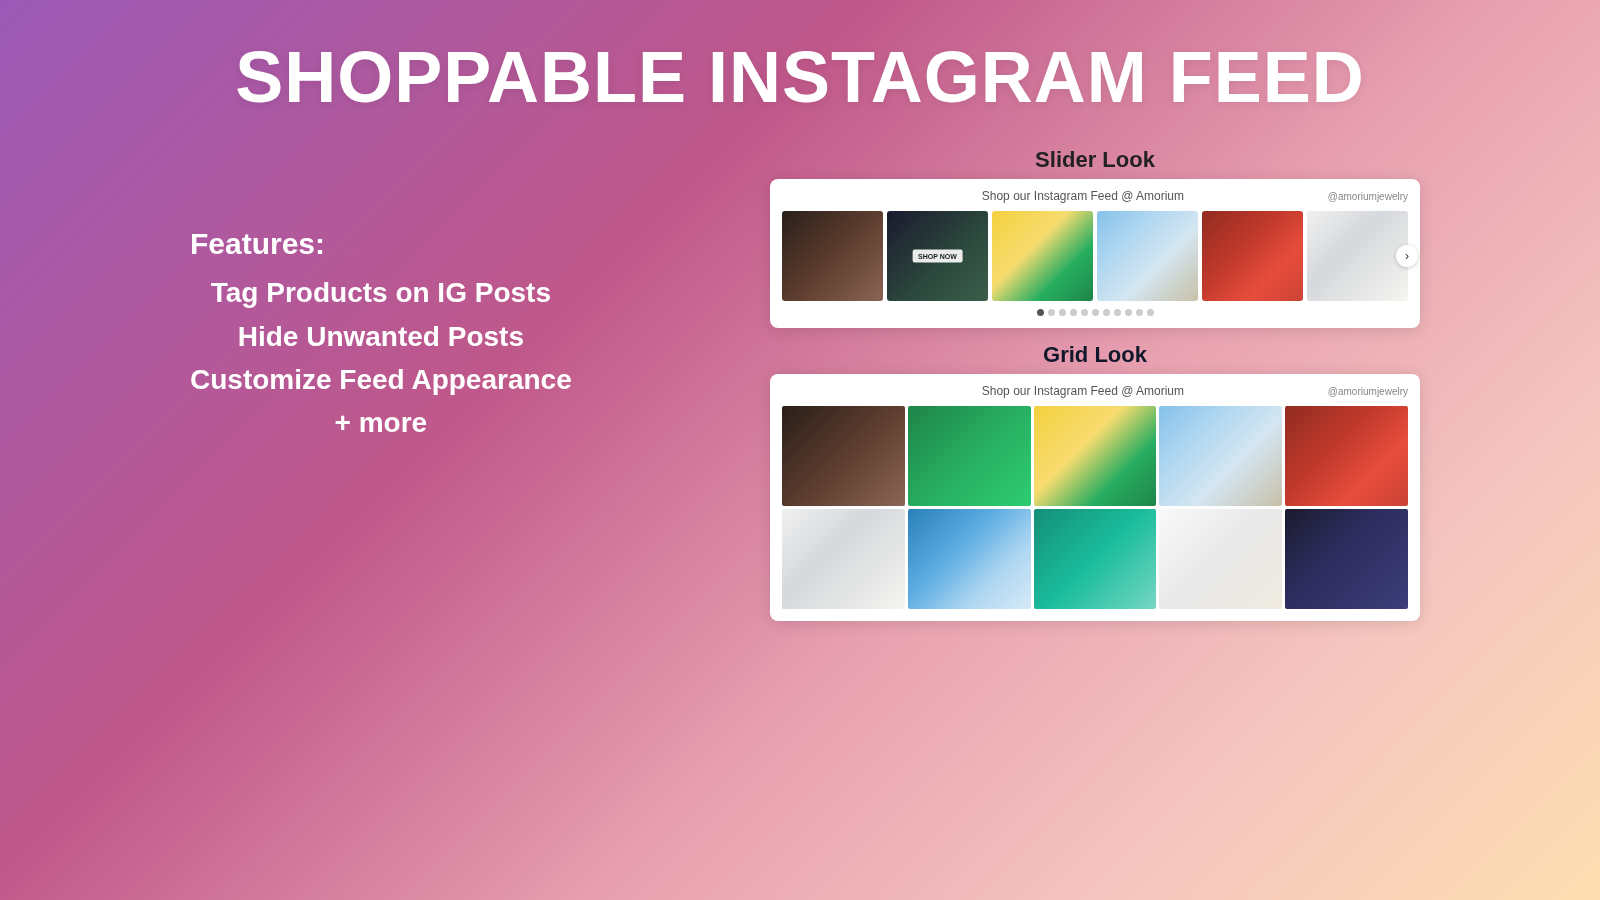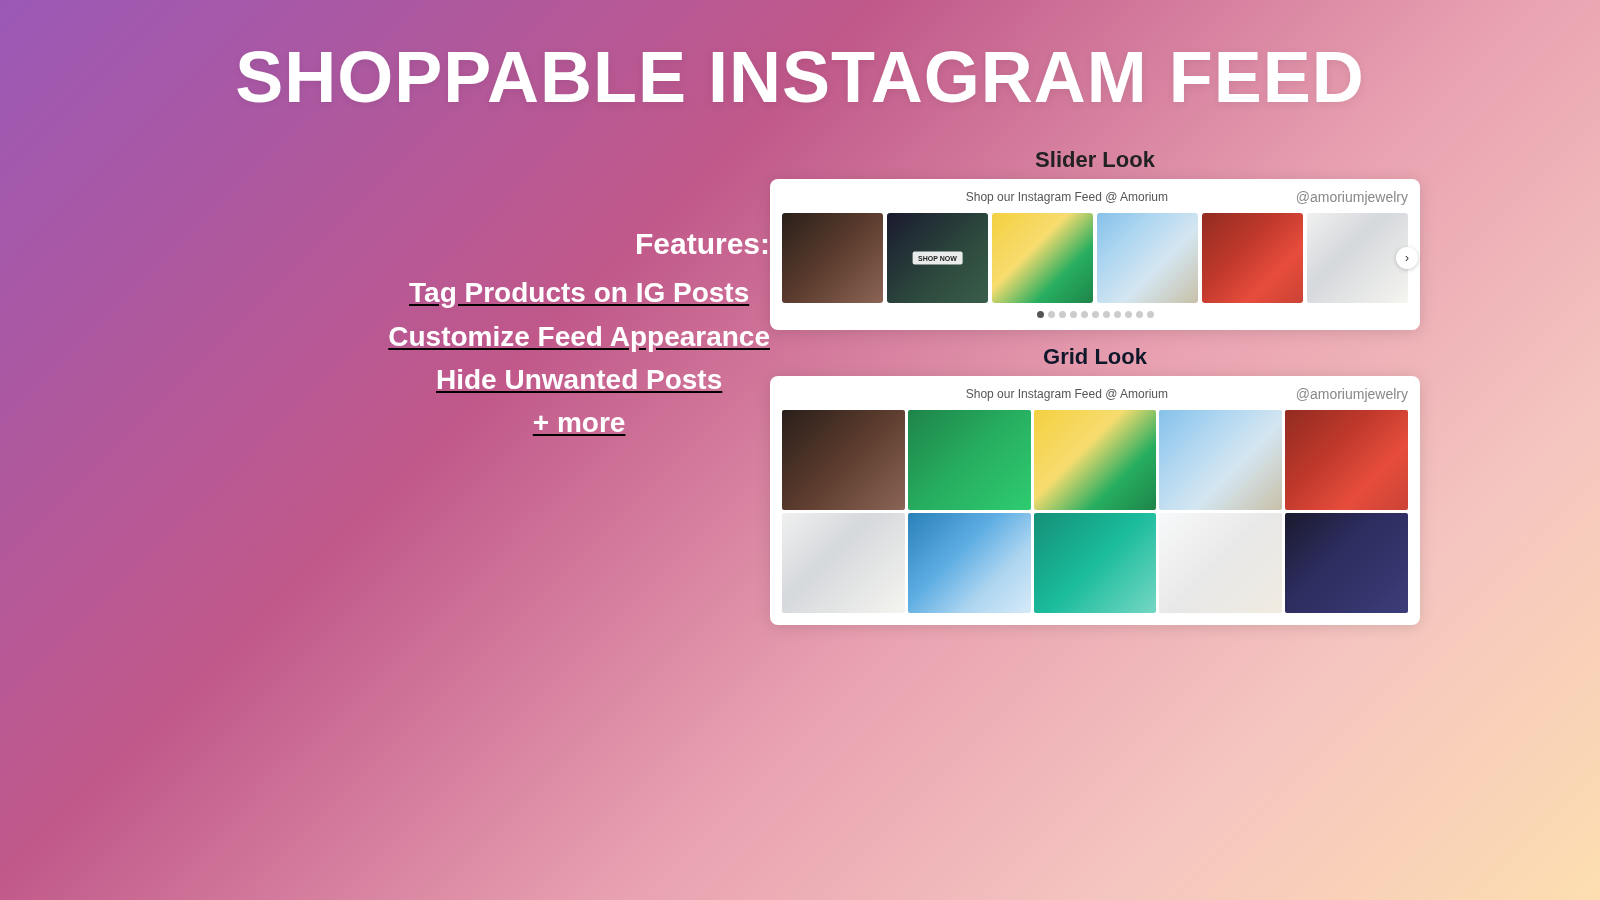--- a/index.html
+++ b/index.html
@@ -49,38 +49,37 @@
       width: 100%;
       margin-top: 20px;
       gap: 0;
     }
 
     
     .features-panel {
       width: 620px;
       display: flex;
       flex-direction: column;
-      align-items: flex-end;
+      align-items: flex-start;
       justify-content: center;
       padding-top: 80px;
       padding-left: 40px;
     }
 
     .features-title {
       color: #fff;
       font-size: 30px;
       font-weight: 800;
       margin-bottom: 10px;
       text-align: center;
     }
 
     .features-list {
       list-style: none;
       text-align: center;
-      text-decoration: underline;
     }
 
     .features-list li {
       color: #fff;
       font-size: 28px;
       font-weight: 800;
       line-height: 1.55;
     }
 
     
@@ -124,21 +123,21 @@
     }
 
     .feed-card-title {
       font-size: 12px;
       color: #555;
       text-align: center;
       flex: 1;
     }
 
     .feed-card-handle {
-      font-size: 14px;
+      font-size: 10px;
       color: #888;
       margin-left: 24px;
     }
 
     
     .slider-images {
       display: flex;
       flex-direction: row;
       gap: 4px;
       align-items: stretch;
@@ -247,22 +246,22 @@
       <span>SHOPPABLE INSTAGRAM FEED</span><br>
     </h1>
   </header>
 
   <div class="content-row">
 
     <div class="features-panel">
       <div class="features-title">Features:</div>
       <ul class="features-list">
         <li>Tag Products on IG Posts</li>
+        <li>Hide Unwanted Posts</li>
         <li>Customize Feed Appearance</li>
-        <li>Hide Unwanted Posts</li>
         <li>+ more</li>
       </ul>
     </div>
 
     <div class="right-panel">
 
       <div>
         <div class="section-label slider-label">Slider Look</div>
         <div class="feed-card">
           <div class="feed-card-header">

